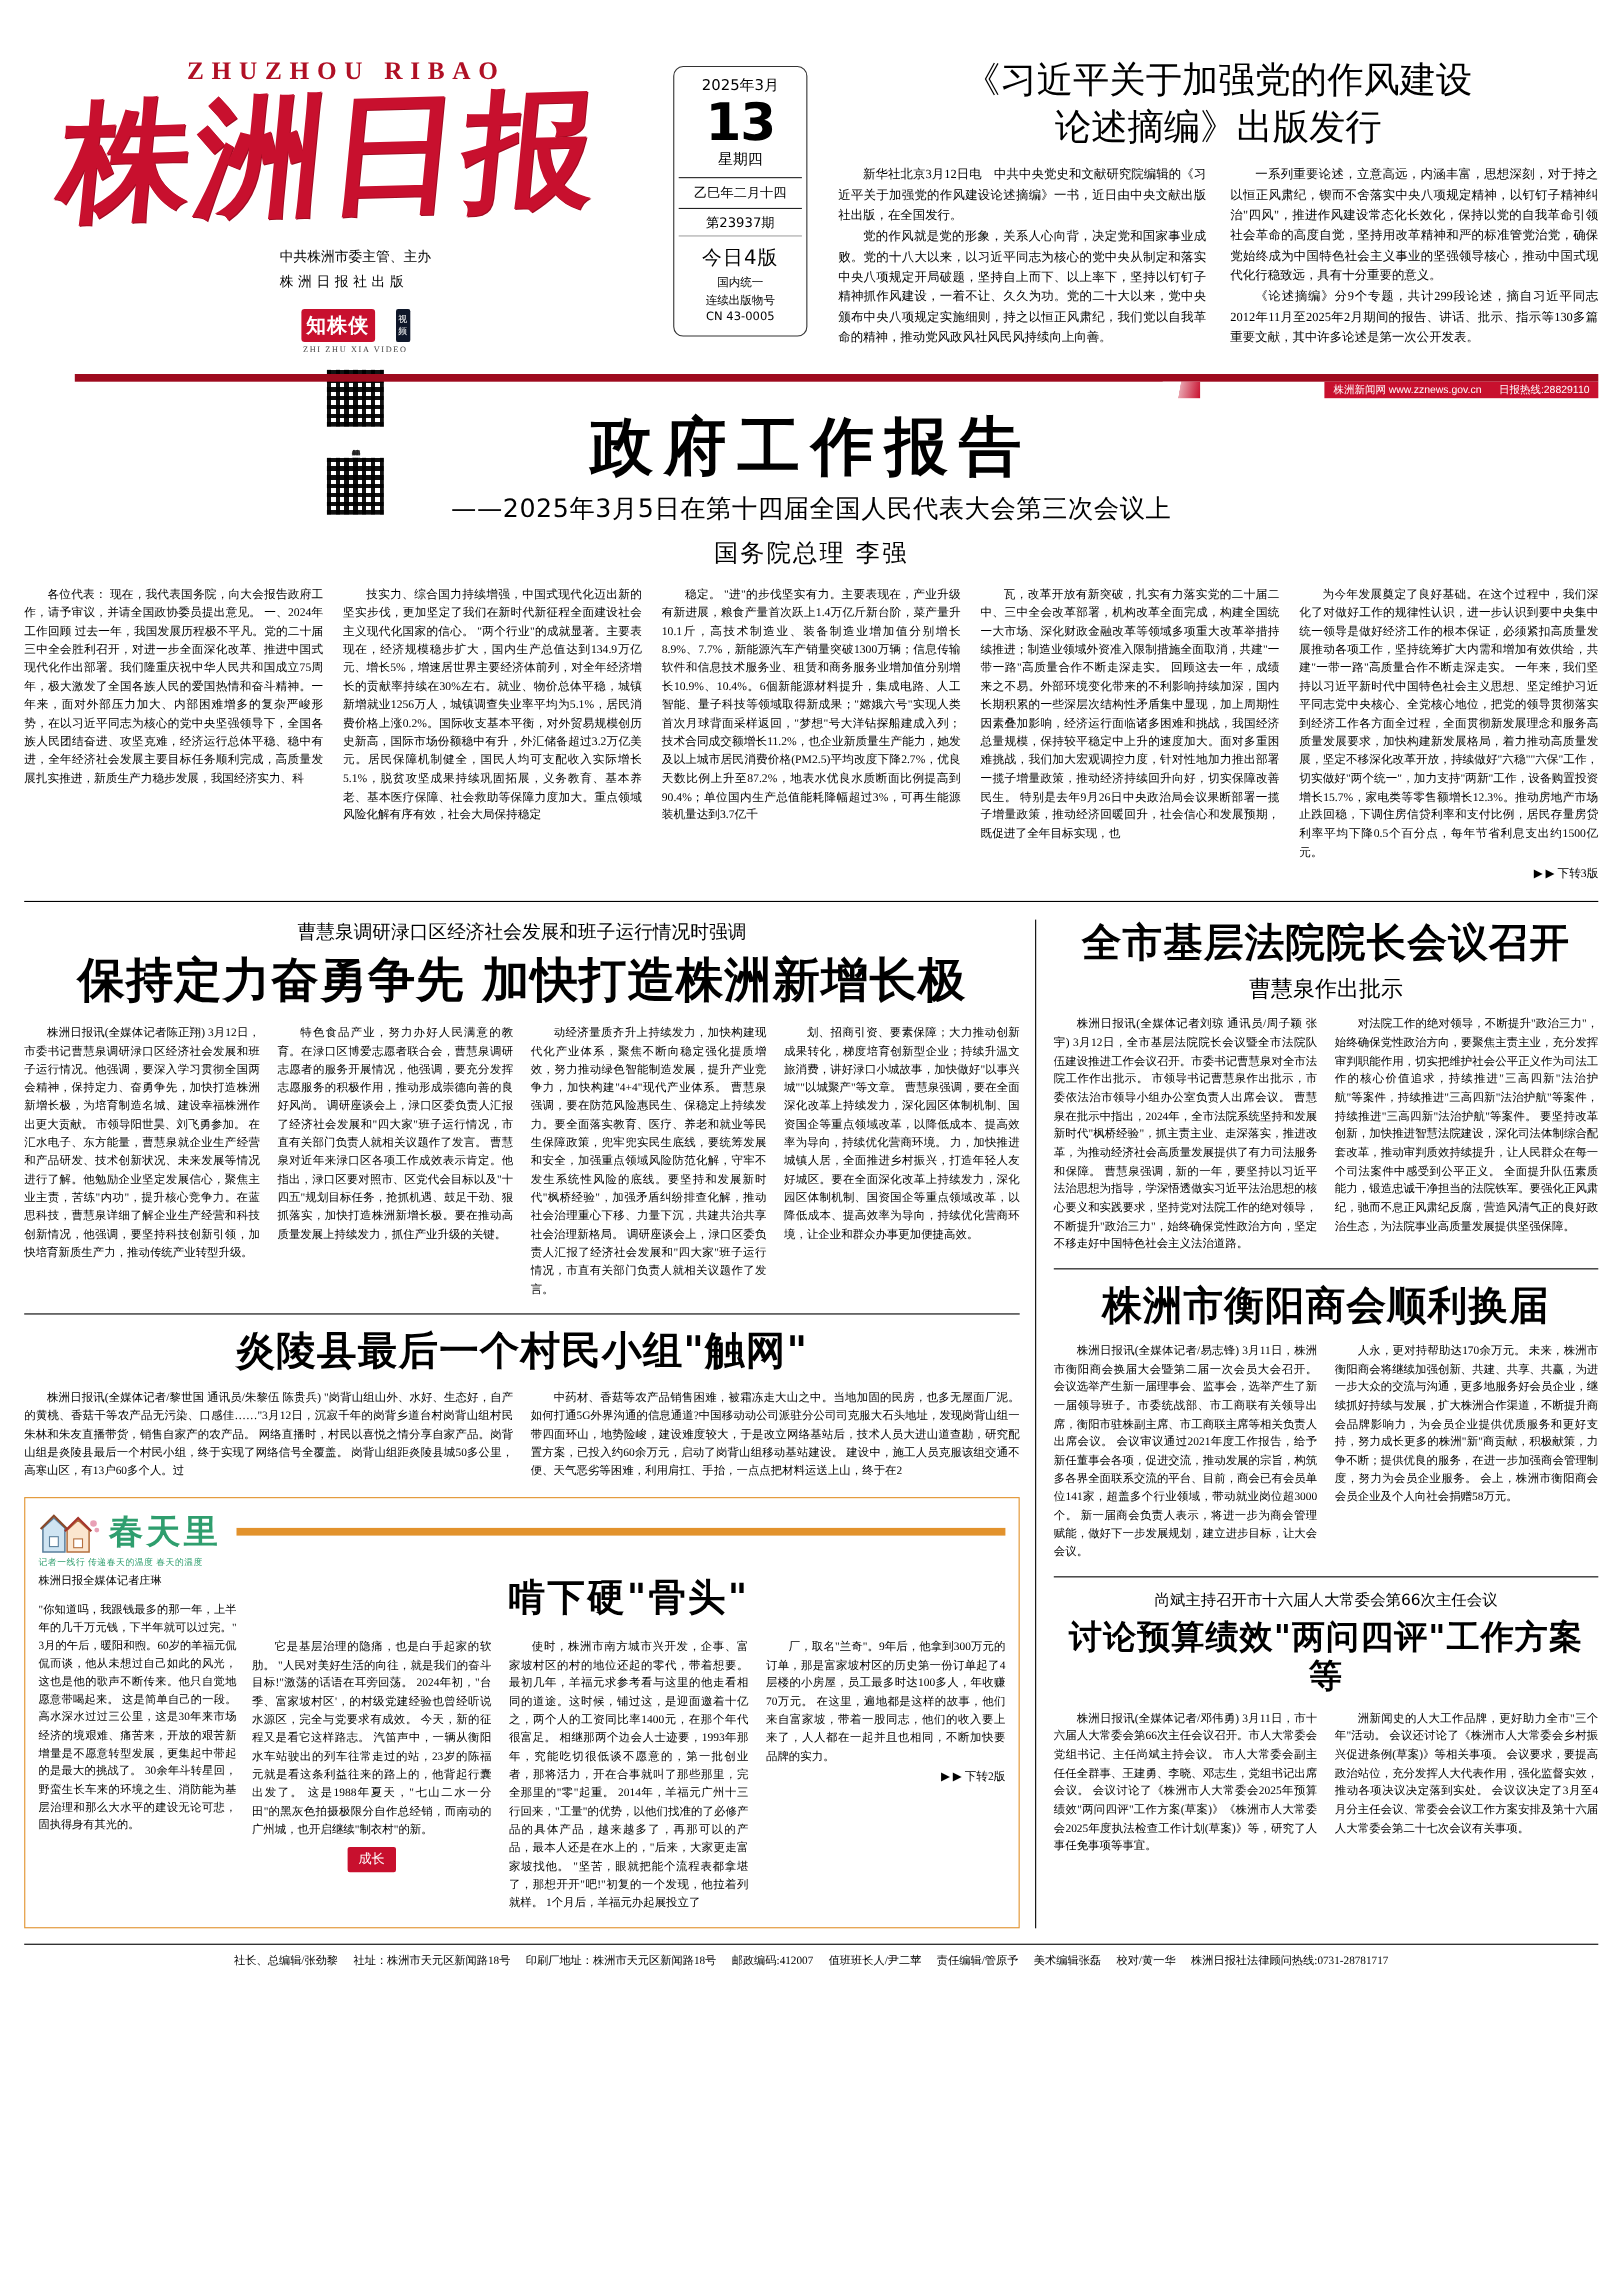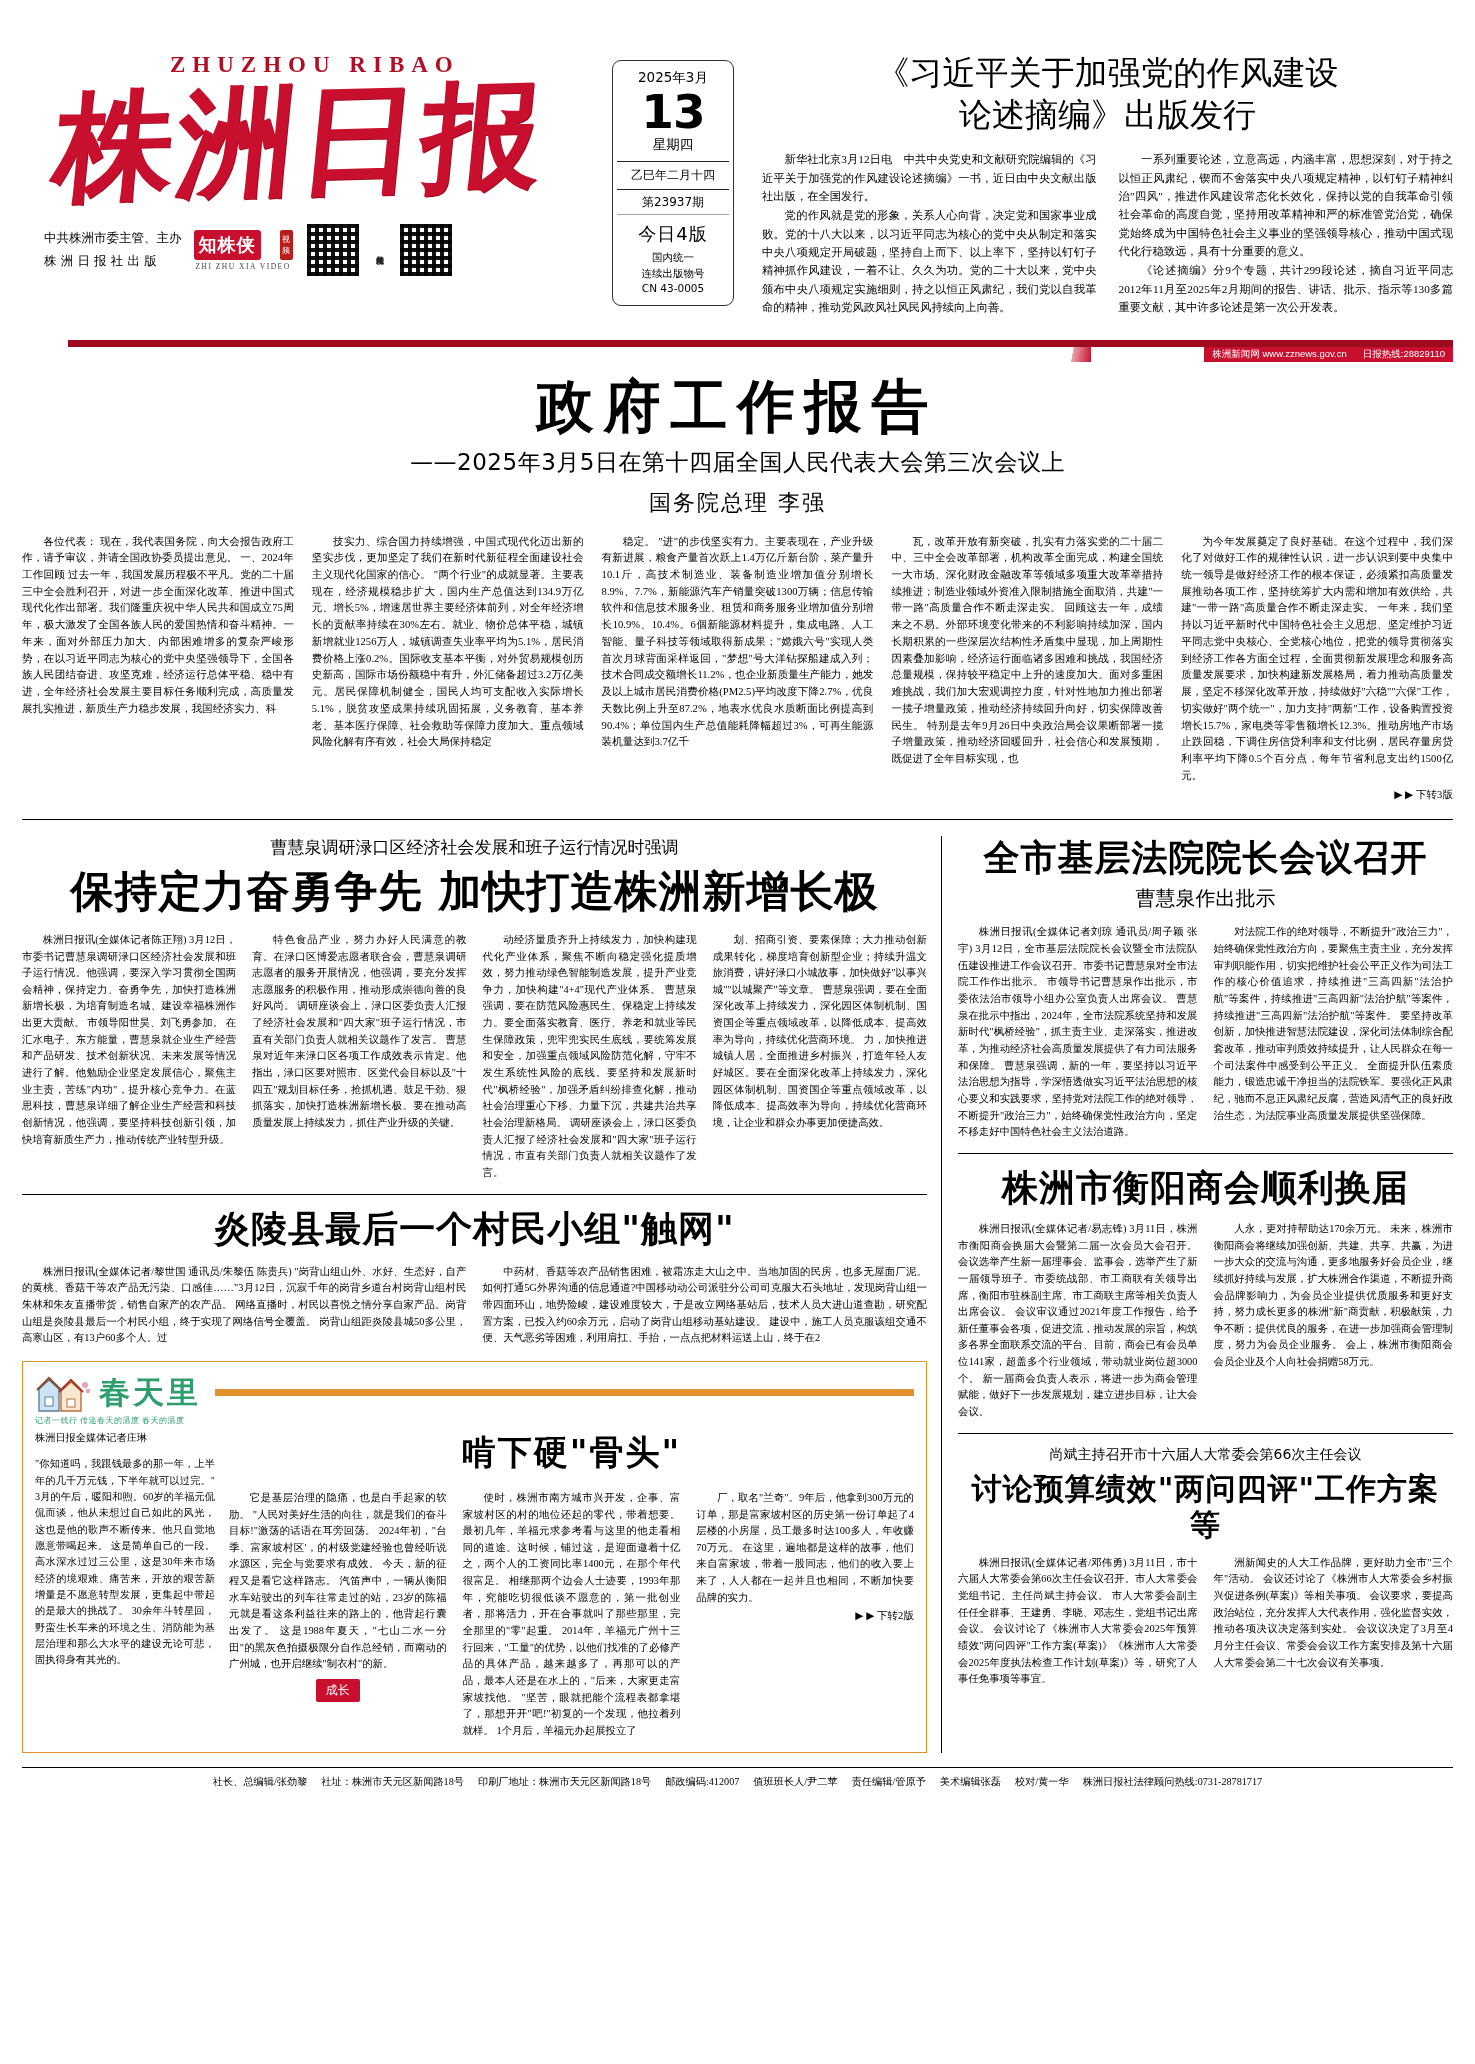--- a/index.html
+++ b/index.html
@@ -21,31 +21,31 @@
     color:#b01025; font-family:"Liberation Serif",serif; font-weight:700;
     letter-spacing:7px; font-size:23px; margin-left:148px; margin-bottom:2px;
   }
   .logo-cn {
     font-family:"DejaVu Serif",serif; font-weight:700; color:#c8102e;
     font-size:118px; line-height:1.02; letter-spacing:4px;
     transform:skewX(-7deg) rotate(-1.5deg);
     text-shadow:1px 1px 0 #a00c22;
     margin-left:34px;
   }
-  .mh-sub { display:flex; align-items:center; margin-top:22px; margin-left:22px; gap:12px; }
+  .mh-sub { display:flex; align-items:center; margin-top:22px; margin-left:22px; gap:12px;flex-direction:column; }
   .mh-pub { font-size:12.5px; line-height:1.85; color:#000; white-space:nowrap; }
   .mh-pub div:nth-child(2){ letter-spacing:4.2px; }
   .zzx-badge {
     background:#c8102e; color:#fff; font-size:18px; font-weight:700;
     padding:3px 5px; border-radius:3px; letter-spacing:1px;
     display:inline-flex; align-items:center;
   }
   .zzx-wrap { text-align:center; }
   .zzx-row { display:flex; align-items:stretch; }
-  .zzx-side { background:#b91c1c; color:#fff; font-size:8px; width:13px;
+  .zzx-side { background:#0f172a; color:#fff; font-size:8px; width:13px;
     display:flex; flex-direction:column; justify-content:center; align-items:center; margin-left:19px; border-radius:2px;}
   .zzx-pin { font-size:7.5px; letter-spacing:1.5px; color:#444; margin-top:2px; }
   .qr { width:56px; height:56px; background:
       repeating-linear-gradient(0deg,#111 0 4px,#fff 4px 8px),
       repeating-linear-gradient(90deg,#111 0 4px,rgba(255,255,255,0) 4px 8px);
     background-blend-mode:multiply; border:2px solid #fff; }
   .qr-label { writing-mode:vertical-rl; font-size:8px; line-height:1.2; color:#222; margin:0 2px; }
 
   
   .datebox {

